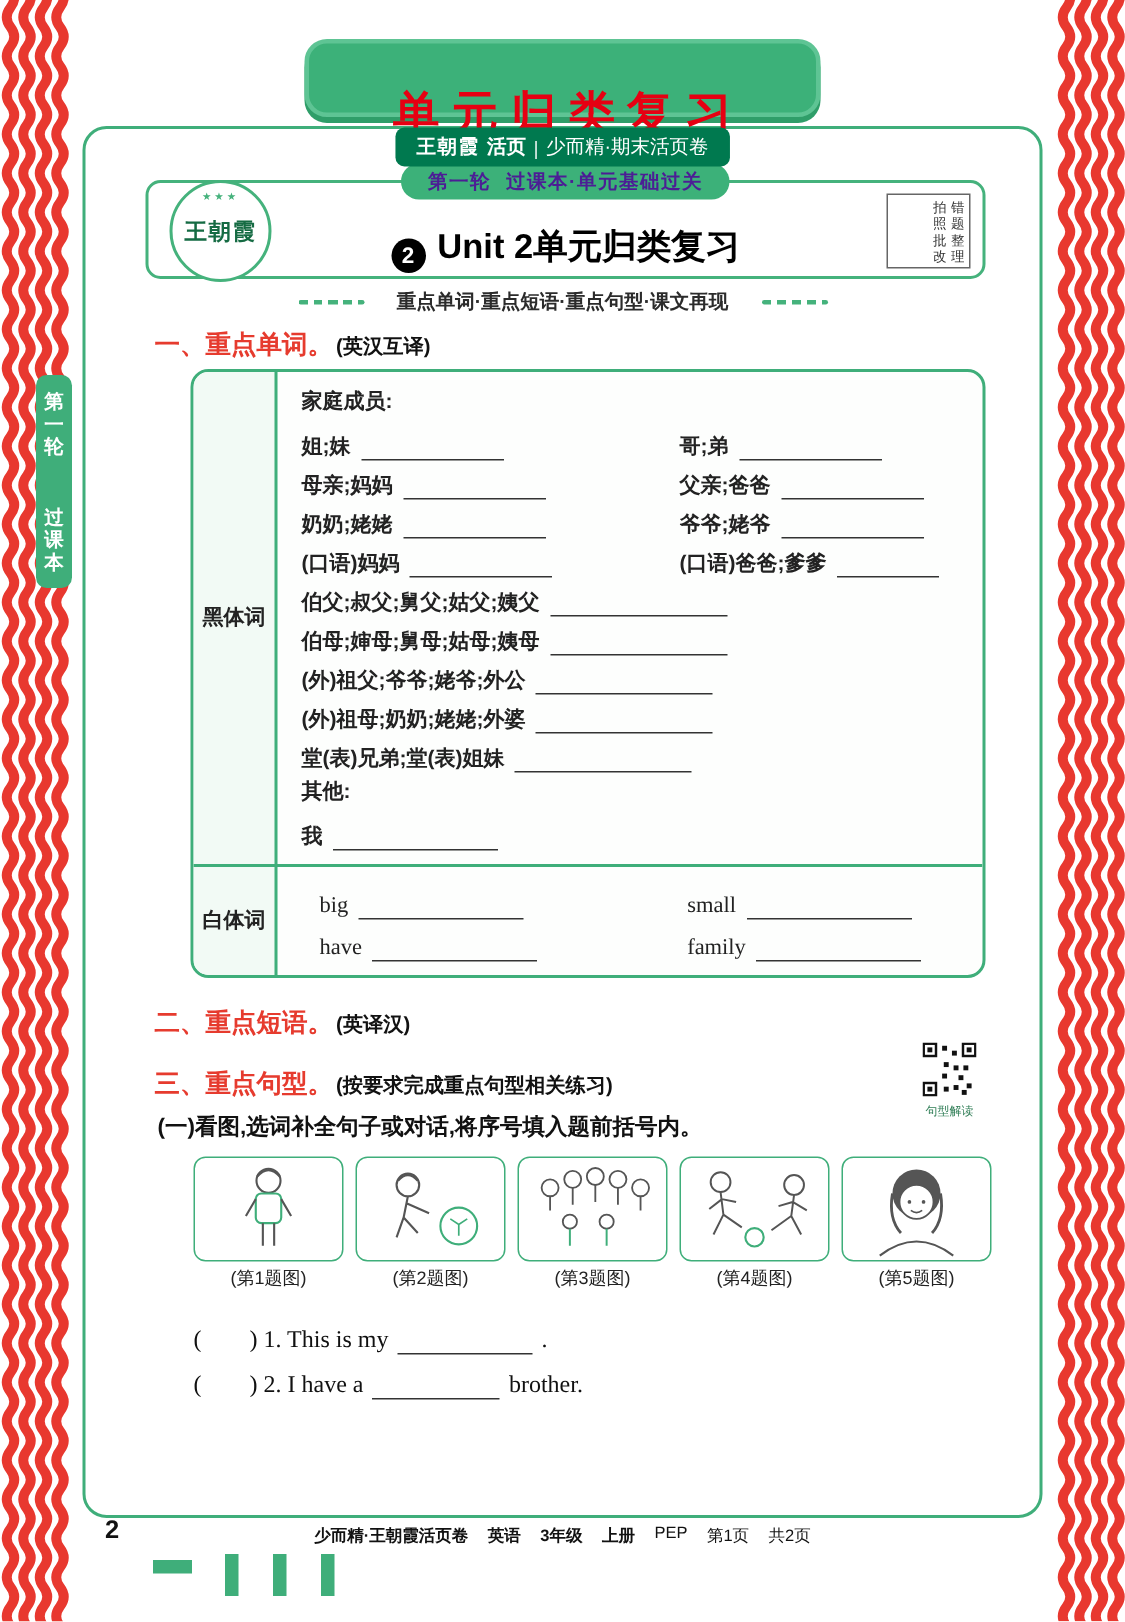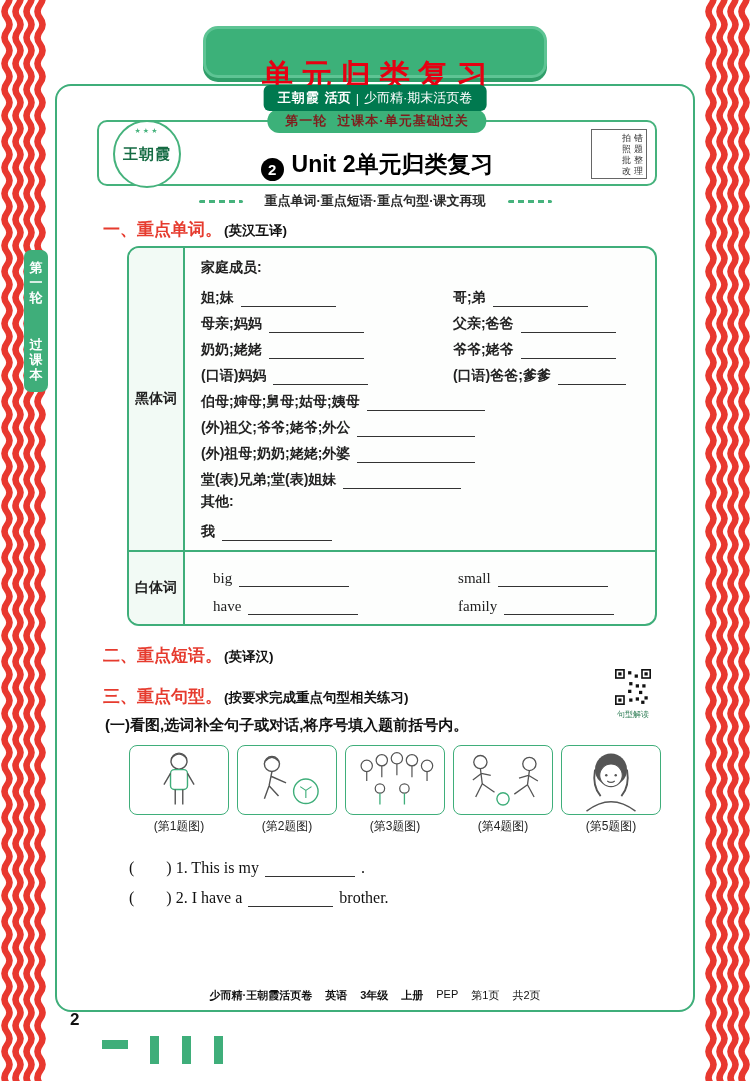--- a/index.html
+++ b/index.html
@@ -18,21 +18,21 @@
   .sb-brand{font-weight:bold;letter-spacing:1px;}
   .sb-tag{font-weight:bold;}
   .sb-sep{opacity:.9;}
 
   .side-tab{position:absolute;left:24px;top:250px;width:24px;height:142px;background:#3fae7a;border-radius:7px;color:#fff;display:flex;flex-direction:column;align-items:center;justify-content:space-between;padding:10px 0;z-index:6;}
   .side-tab span{width:14px;font-size:13px;font-weight:bold;line-height:15px;text-align:center;word-break:break-all;}
 
   .frame{position:absolute;left:55px;top:84px;width:640px;height:928px;border:2px solid #3fae7a;border-radius:16px;background:#fff;z-index:2;}
 
   .header-box{position:absolute;left:40px;top:34px;width:560px;height:66px;border:2px solid #45b27c;border-radius:10px;}
-  .pill{position:absolute;left:50%;top:-13px;transform:translateX(-50%);background:#3cb179;color:#7f1d1d;border-radius:13px;padding:3px 18px;font-size:13px;font-weight:bold;white-space:nowrap;letter-spacing:1px;}
+  .pill{position:absolute;left:50%;top:-13px;transform:translateX(-50%);background:#3cb179;color:#4c1d95;border-radius:13px;padding:3px 18px;font-size:13px;font-weight:bold;white-space:nowrap;letter-spacing:1px;}
   .pill-b{margin-left:10px;}
   .header-title{margin-top:27px;text-align:center;font-size:23px;font-weight:bold;color:#000;}
   .num-badge{display:inline-flex;width:23px;height:23px;border-radius:50%;background:#000;color:#fff;align-items:center;justify-content:center;font-size:15px;font-weight:bold;margin-right:8px;vertical-align:-3px;}
   .logo{position:absolute;left:14px;top:-2px;width:68px;height:68px;border:2px solid #45b27c;border-radius:50%;background:#fff;display:flex;align-items:center;justify-content:center;}
   .logo-text{color:#156b43;font-weight:bold;font-size:15px;letter-spacing:1px;}
   .stars{position:absolute;top:5px;left:50%;transform:translateX(-50%);font-size:7px;color:#45b27c;letter-spacing:2px;}
   .photo-box{position:absolute;right:8px;top:7px;width:56px;height:50px;border:1px solid #666;display:flex;background:#fff;}
   .photo-blank{flex:1;}
   .vtext{width:12px;font-size:9px;line-height:11px;word-break:break-all;color:#333;padding-top:3px;}
 
@@ -75,21 +75,21 @@
   .pic-box{width:100px;height:70px;border:1.5px solid #3fae7a;border-radius:8px;background:#fff;display:flex;align-items:center;justify-content:center;overflow:hidden;}
   .pic-cap{text-align:center;font-size:12px;margin-top:3px;color:#222;}
 
   .questions{margin:12px 0 0 26px;font-family:"Liberation Serif",serif;font-size:16px;color:#111;}
   .qline{height:30px;display:flex;align-items:flex-end;}
   .bracket{white-space:pre;}
   .qtext{margin-left:4px;}
   .q-blank{display:inline-block;border-bottom:1.2px solid #333;height:15px;margin:0 6px;flex:none;}
 
   .page-num{position:absolute;left:70px;top:1010px;font-size:17px;font-weight:bold;color:#111;z-index:6;}
-  .footer{position:absolute;left:60px;right:60px;top:988px;display:flex;justify-content:center;gap:13px;font-size:11px;color:#111;z-index:6;white-space:nowrap;}
+  .footer{position:absolute;left:60px;right:60px;top:1016px;display:flex;justify-content:center;gap:13px;font-size:11px;color:#111;z-index:6;white-space:nowrap;}
   .fp-b{font-weight:bold;}
   .mark{position:absolute;background:#3fae7a;z-index:6;}
   .mark-h{left:102px;top:1040px;width:26px;height:9px;}
   .mark-v{top:1036px;width:9px;height:28px;}
   .mv1{left:150px;}.mv2{left:182px;}.mv3{left:214px;}
 </style>
 </head>
 <body>
 
 <div class="screen">
@@ -196,20 +196,24 @@
               <div class="half h1">
                   <span class="term">(口语)妈妈</span>
                   <span class="blank b95"></span>
                 </div>
               <div class="half h2">
                   <span class="term">(口语)爸爸;爹爹</span>
                   <span class="blank b70"></span>
                 </div>
             </div>
 
+            <div class="tline">
+                <span class="term">伯父;叔父;舅父;姑父;姨父</span>
+                <span class="blank b120"></span>
+              </div>
             <div class="tline">
                 <span class="term">伯母;婶母;舅母;姑母;姨母</span>
                 <span class="blank b120"></span>
               </div>
             <div class="tline">
                 <span class="term">(外)祖父;爷爷;姥爷;外公</span>
                 <span class="blank b120"></span>
               </div>
             <div class="tline">
                 <span class="term">(外)祖母;奶奶;姥姥;外婆</span>

